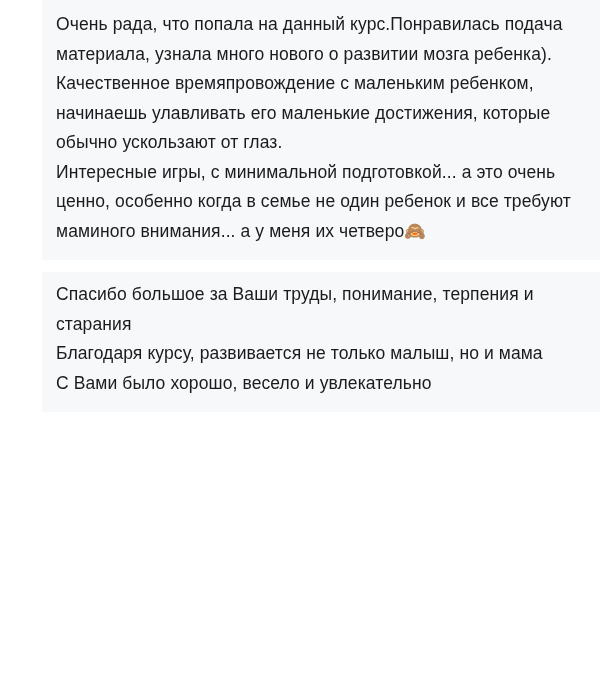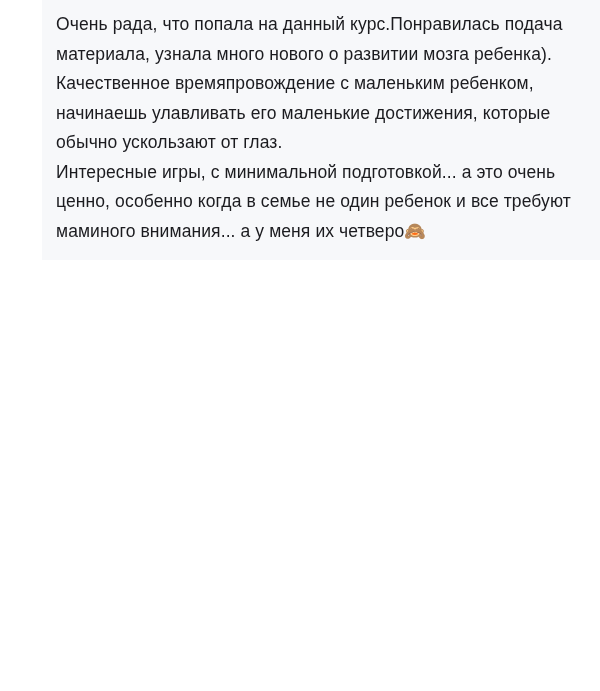--- a/index.html
+++ b/index.html
@@ -74,16 +74,21 @@
 
   <div class="messages">
 
     <div class="message-bubble first">
       <div class="msg-text"><span>Очень рада, что попала на данный курс.Понравилась подача материала, узнала много нового о развитии мозга ребенка). Качественное времяпровождение с маленьким ребенком, начинаешь улавливать его маленькие достижения, которые обычно ускользают от глаз.
 Интересные игры, с минимальной подготовкой... а это очень ценно, особенно когда в семье не один ребенок и все требуют маминого внимания... а у меня их четверо</span><span class="emoji">🙈</span></div>
     </div>
 
     <div class="bubble-gap"></div>
 
+    <div class="message-bubble">
+      <div class="msg-text">Спасибо большое за Ваши труды, понимание, терпения и старания
+Благодаря курсу, развивается не только малыш, но и мама
+С Вами было хорошо, весело и увлекательно</div>
+    </div>
 
   </div>
 
 </div>
 
 </body></html>

